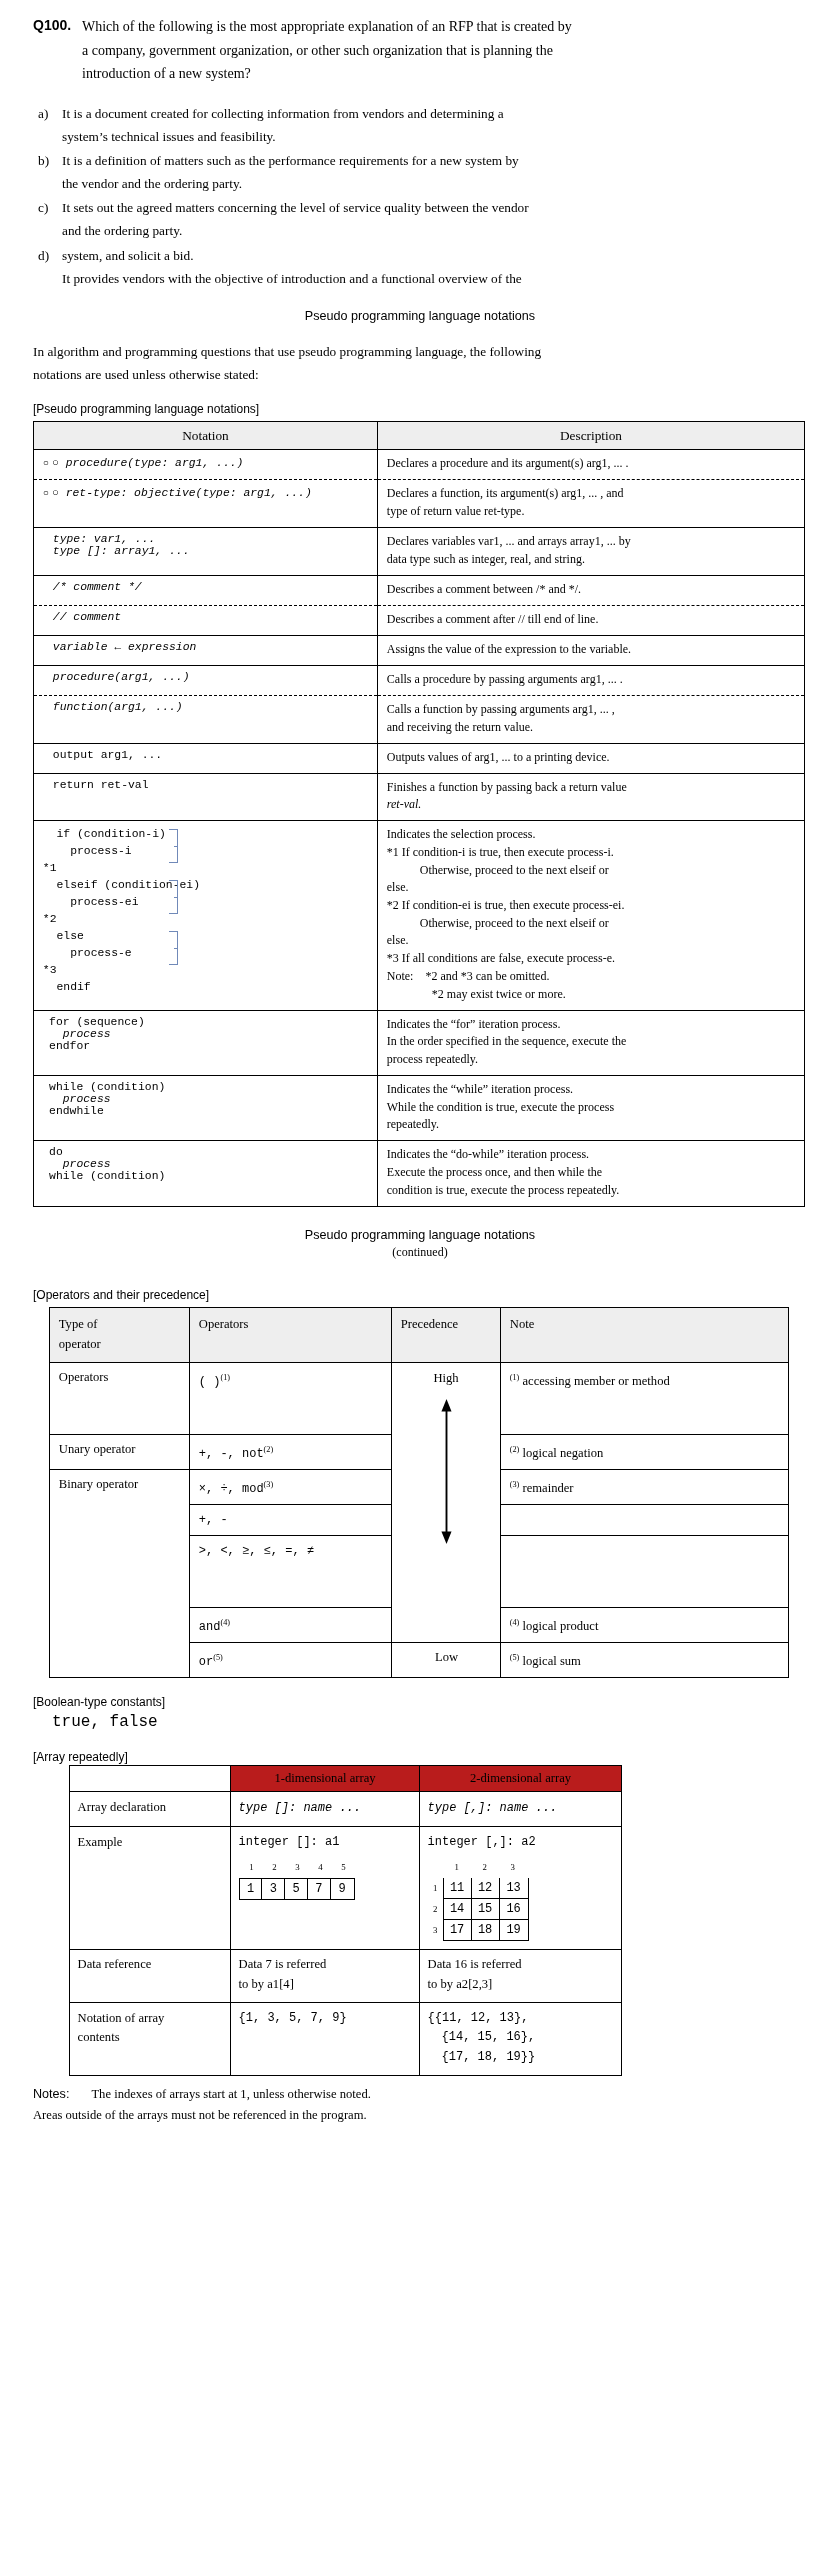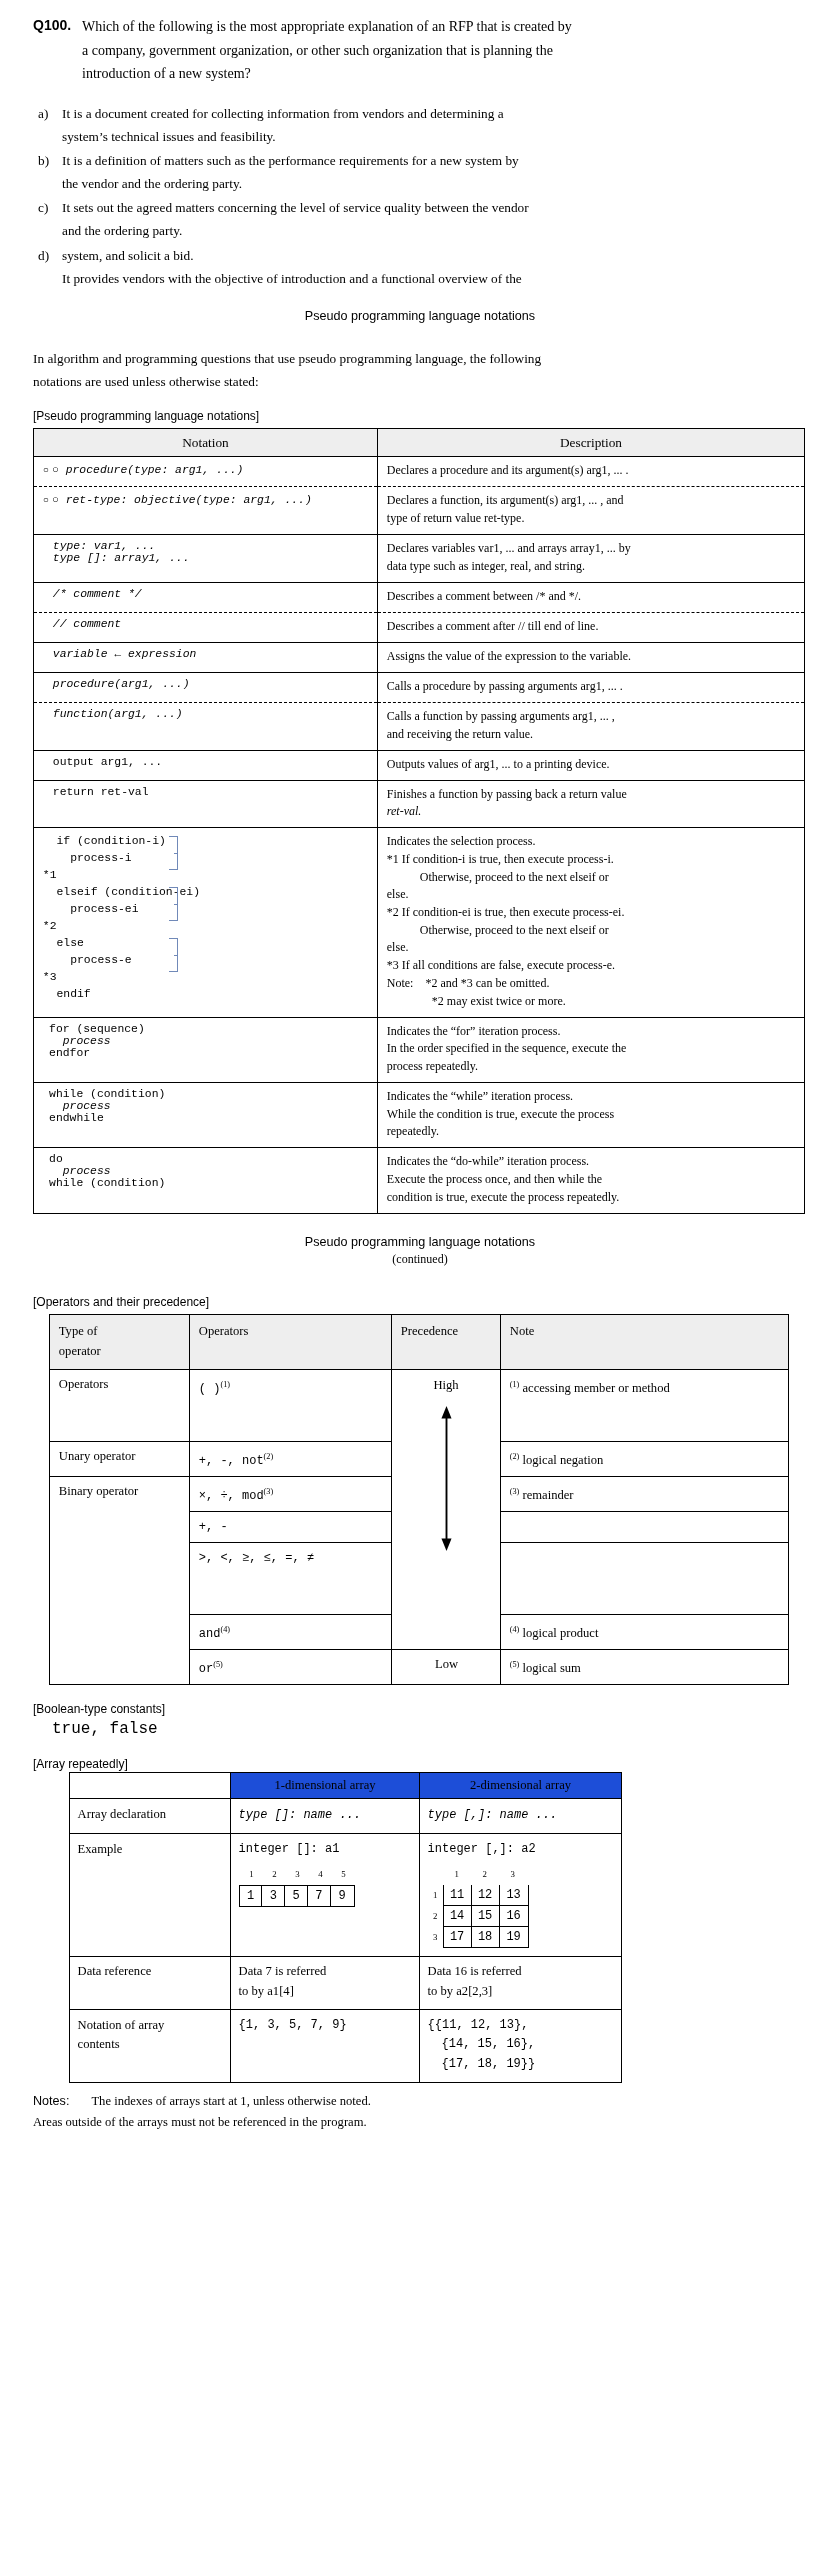--- a/index.html
+++ b/index.html
@@ -32,21 +32,21 @@
 
   
   .sect-title{
     font-family:"Liberation Sans", sans-serif;
     font-size:12.6px; text-align:center; margin:19px 0 0 0;
   }
   .sect-sub{
     font-size:12px; text-align:center; margin:2.5px 0 0 0;
   }
   .intro{
-    padding:0 37px 0 33px; font-size:13.3px; line-height:23px; margin-top:24px;
+    padding:0 37px 0 33px; font-size:13.3px; line-height:23px; margin-top:17px;
   }
   .intro > span{display:block;}
 
   .bracket-head{
     font-family:"Liberation Sans", sans-serif;
     font-size:12px; margin:16.4px 0 5px 33px;
   }
 
   
   table{border-collapse:collapse; font-size:12px;}
@@ -115,21 +115,21 @@
   
   .bool-line{margin:3.8px 0 0 52px; font-family:"Liberation Mono", monospace; font-size:16px;}
 
   
   .tbl-arr{
     width:553px; margin:0 0 0 69px; border:1.3px solid #000; table-layout:fixed;
   }
   .tbl-arr col.a1{width:161px;}
   .tbl-arr col.a2{width:189px;}
   .tbl-arr th{
-    background:#1d4ed8; border:0.6px solid #000; font-weight:normal;
+    background:#b91c1c; border:0.6px solid #000; font-weight:normal;
     font-size:12.6px; padding:5px 3.8px; text-align:center;
   }
   .tbl-arr th.blank{background:#fff; border:none;}
   .tbl-arr td{
     border:0.6px solid #000; vertical-align:top; padding:5.7px 6.3px 7.6px 7.6px;
     font-size:12.6px; line-height:19.6px;
   }
   .tbl-arr tr.dash td{border-top:0.6px dashed #000; border-bottom:0.6px dashed #000;}
   .arr-decl{font-family:"Liberation Mono", monospace; font-style:italic; font-size:12px;}
   .arr-ex{font-family:"Liberation Mono", monospace; font-size:12px;}

